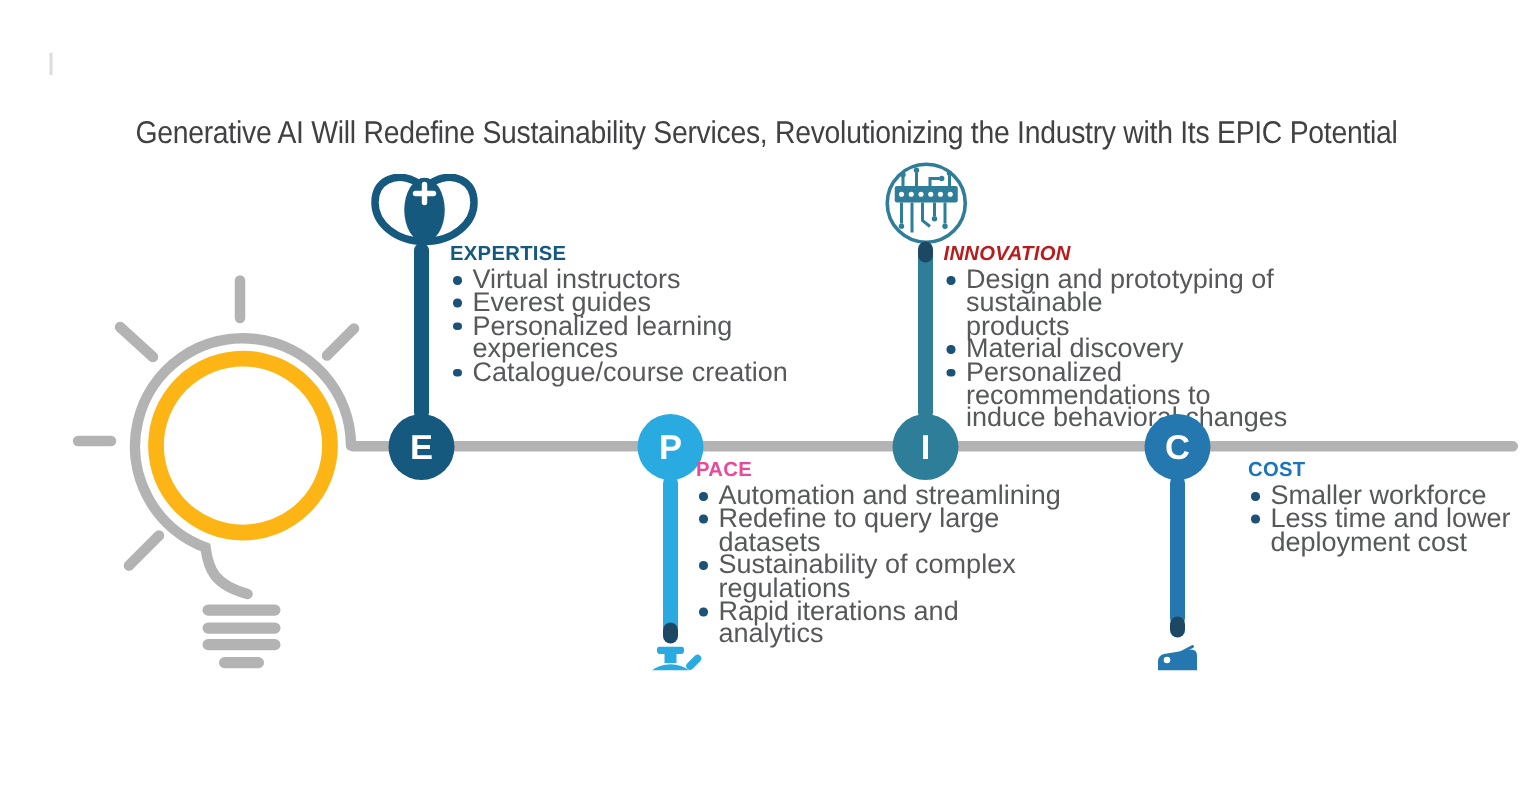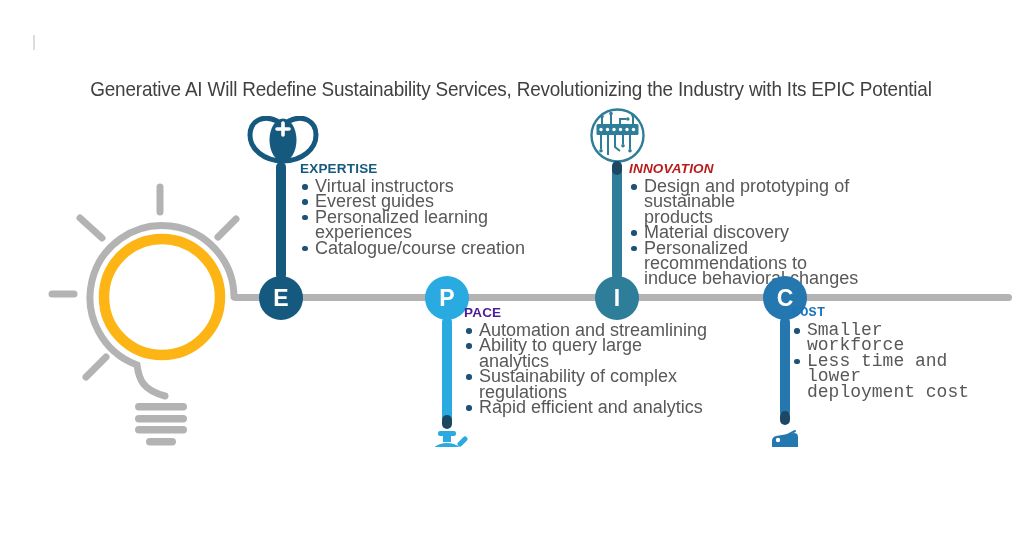--- a/index.html
+++ b/index.html
@@ -36,24 +36,24 @@
   }
   .circle-e{left:259px;background:#15597F;}
   .circle-p{left:425px;background:#29ABE2;}
   .circle-i{left:595px;background:#2E7D99;}
   .circle-c{left:763px;background:#2478AF;}
   
   .tb{position:absolute;}
   .tb-e{left:300px;top:126px;width:240px;}
   .tb-i{left:629px;top:126px;width:250px;}
   .tb-p{left:464px;top:270px;width:250px;}
-  .tb-c{left:792px;top:270px;width:190px;font-family:Liberation Mono, monospace;}
+  .tb-c{left:832px;top:270px;width:190px;}
   .sec-header{font-size:13.5px;font-weight:bold;letter-spacing:0.2px;}
   .h-e{color:#15597F;}
-  .h-p{color:#4c1d95;}
+  .h-p{color:#ec4899;}
   .h-i{color:#b91c1c;font-style:italic;}
   .h-c{color:#1C75BC;}
   .tb ul{list-style:none;margin:3px 0 0 0;padding:0;}
   .tb li{
     position:relative;padding-left:15px;margin:0;
     font-size:18px;line-height:15.4px;color:#57585A;white-space:pre-line;
   }
   .tb li::before{
     content:"";position:absolute;left:2px;top:5px;width:5.5px;height:5.5px;border-radius:50%;
     background:#1C5178;
@@ -136,23 +136,23 @@
       <circle cx="40" cy="33" r="2"></circle>
       <circle cx="27" cy="46" r="2"></circle>
       <circle cx="14" cy="33" r="2"></circle>
     </g>
     <path d="M 26 22 L 27 33 L 33 40" stroke="#29ABE2" stroke-width="2.6" fill="none" stroke-linecap="round"></path>
   </svg>
   <div class="tb tb-p">
     <div class="sec-header h-p">PACE</div>
     <ul>
       <li>Automation and streamlining</li>
-      <li>Ability to query large analytics</li>
+      <li>Redefine to query large datasets</li>
       <li>Sustainability of complex regulations</li>
-      <li>Rapid efficient and analytics</li>
+      <li>Rapid iterations and analytics</li>
     </ul>
   </div>
 
   <svg class="abs" style="left:589px;top:72px;" width="57" height="57" viewBox="0 0 57 57">
     <circle cx="28.5" cy="28.5" r="26" stroke="#2E7D99" stroke-width="2.4" fill="none"></circle>
     <rect x="7.5" y="17" width="42" height="11" rx="1.5" fill="#2E7D99"></rect>
     <g fill="#ffffff">
       <circle cx="12" cy="22.5" r="1.7"></circle>
       <circle cx="18.5" cy="22.5" r="1.7"></circle>
       <circle cx="25" cy="22.5" r="1.7"></circle>

